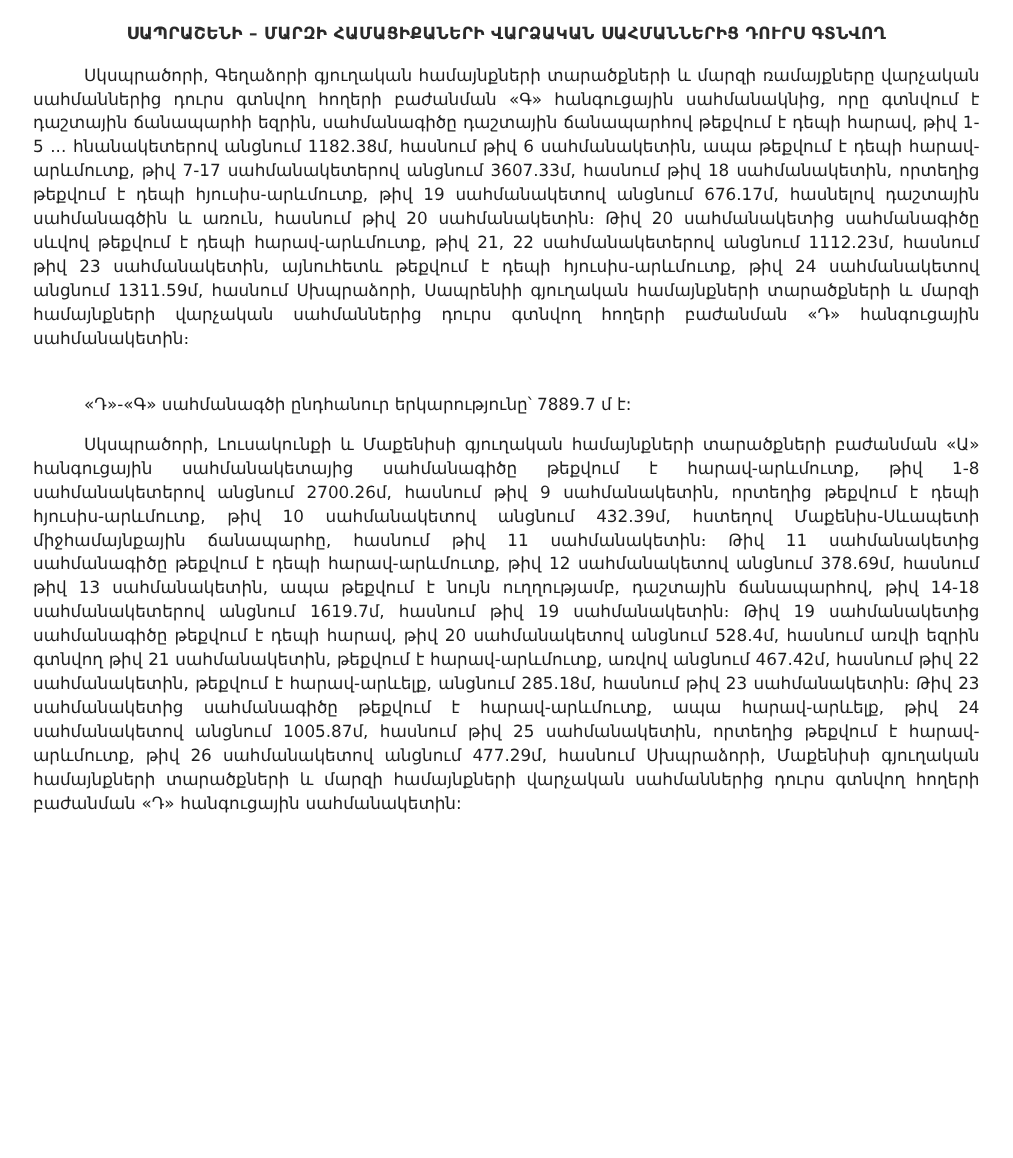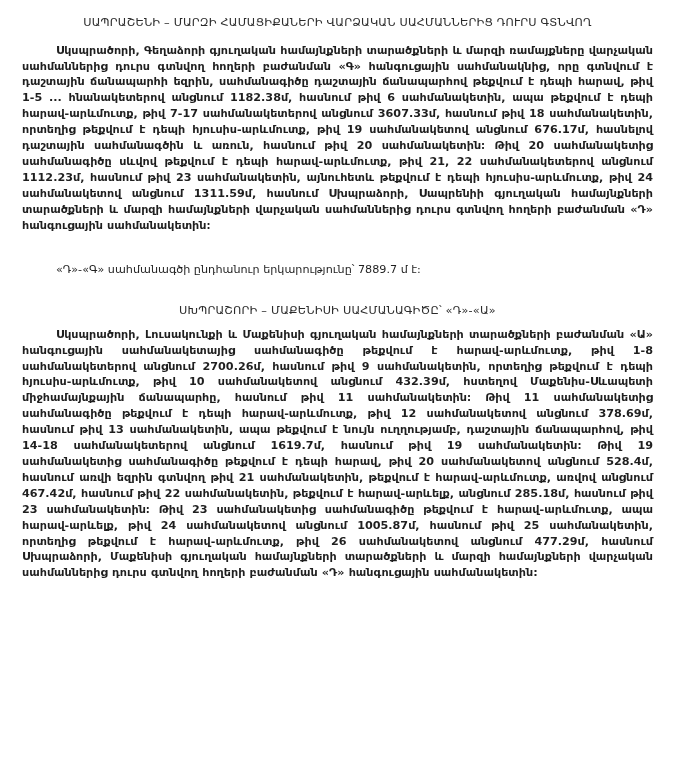--- a/index.html
+++ b/index.html
@@ -22,38 +22,38 @@
   }
   .heading {
     text-align: center;
     font-size: 11.3px;
     letter-spacing: 0.2px;
     line-height: 1.65;
     color: #2b2b2b;
   }
   .heading-line {
     display: block;
+    font-weight: bold;
   }
   .section-title {
     text-align: center;
     font-size: 11.3px;
     letter-spacing: 0.2px;
     margin-top: 26px;
     margin-bottom: 4px;
     color: #2b2b2b;
   }
   .para {
     text-align: justify;
     font-size: 11.2px;
     line-height: 1.42;
     margin-top: 10px;
     text-indent: 34px;
     color: #1f1f1f;
     word-spacing: 0.3px;
-    font-weight: bold;
   }
   .sum-line {
     text-align: left;
     font-size: 11.2px;
     line-height: 1.45;
     margin-top: 28px;
     text-indent: 34px;
     color: #1f1f1f;
   }
 </style>
@@ -63,18 +63,17 @@
 <div class="page">
 
   <div class="heading">
     <span class="heading-line">ՍԱՊՐԱՇԵՆԻ – ՄԱՐԶԻ ՀԱՄԱՑԻՔԱՆԵՐԻ ՎԱՐՁԱԿԱՆ ՍԱՀՄԱՆՆԵՐԻՑ ԴՈՒՐՍ ԳՏՆՎՈՂ</span>
   </div>
 
   <p class="para">Սկսպրածորի, Գեղաձորի գյուղական համայնքների տարածքների և մարզի ռամայքները վարչական սահմաններից դուրս գտնվող հողերի բաժանման «Գ» հանգուցային սահմանակնից, որը գտնվում է դաշտային ճանապարհի եզրին, սահմանագիծը դաշտային ճանապարհով թեքվում է դեպի հարավ, թիվ 1-5 ... հնանակետերով անցնում 1182.38մ, հասնում թիվ 6 սահմանակետին, ապա թեքվում է դեպի հարավ-արևմուտք, թիվ 7-17 սահմանակետերով անցնում 3607.33մ, հասնում թիվ 18 սահմանակետին, որտեղից թեքվում է դեպի հյուսիս-արևմուտք, թիվ 19 սահմանակետով անցնում 676.17մ, հասնելով դաշտային սահմանագծին և առուն, հասնում թիվ 20 սահմանակետին։ Թիվ 20 սահմանակետից սահմանագիծը սևվով թեքվում է դեպի հարավ-արևմուտք, թիվ 21, 22 սահմանակետերով անցնում 1112.23մ, հասնում թիվ 23 սահմանակետին, այնուհետև թեքվում է դեպի հյուսիս-արևմուտք, թիվ 24 սահմանակետով անցնում 1311.59մ, հասնում Սխպրաձորի, Սապրենիի գյուղական համայնքների տարածքների և մարզի համայնքների վարչական սահմաններից դուրս գտնվող հողերի բաժանման «Դ» հանգուցային սահմանակետին։</p>
 
   <p class="sum-line">«Դ»-«Գ» սահմանագծի ընդհանուր երկարությունը՝ 7889.7 մ է:</p>
 
-  <div class="section-title">ՍԽՊՐԱՇՈՐԻ – ՄԱՔԵՆԻՍԻ ՍԱՀՄԱՆԱԳԻԾԸ՝ «Դ»-«Ա»</div>
 
   <p class="para">Սկսպրածորի, Լուսակունքի և Մաքենիսի գյուղական համայնքների տարածքների բաժանման «Ա» հանգուցային սահմանակետայից սահմանագիծը թեքվում է հարավ-արևմուտք, թիվ 1-8 սահմանակետերով անցնում 2700.26մ, հասնում թիվ 9 սահմանակետին, որտեղից թեքվում է դեպի հյուսիս-արևմուտք, թիվ 10 սահմանակետով անցնում 432.39մ, հստեղով Մաքենիս-Սևապետի միջհամայնքային ճանապարհը, հասնում թիվ 11 սահմանակետին։ Թիվ 11 սահմանակետից սահմանագիծը թեքվում է դեպի հարավ-արևմուտք, թիվ 12 սահմանակետով անցնում 378.69մ, հասնում թիվ 13 սահմանակետին, ապա թեքվում է նույն ուղղությամբ, դաշտային ճանապարհով, թիվ 14-18 սահմանակետերով անցնում 1619.7մ, հասնում թիվ 19 սահմանակետին։ Թիվ 19 սահմանակետից սահմանագիծը թեքվում է դեպի հարավ, թիվ 20 սահմանակետով անցնում 528.4մ, հասնում առվի եզրին գտնվող թիվ 21 սահմանակետին, թեքվում է հարավ-արևմուտք, առվով անցնում 467.42մ, հասնում թիվ 22 սահմանակետին, թեքվում է հարավ-արևելք, անցնում 285.18մ, հասնում թիվ 23 սահմանակետին։ Թիվ 23 սահմանակետից սահմանագիծը թեքվում է հարավ-արևմուտք, ապա հարավ-արևելք, թիվ 24 սահմանակետով անցնում 1005.87մ, հասնում թիվ 25 սահմանակետին, որտեղից թեքվում է հարավ-արևմուտք, թիվ 26 սահմանակետով անցնում 477.29մ, հասնում Սխպրաձորի, Մաքենիսի գյուղական համայնքների տարածքների և մարզի համայնքների վարչական սահմաններից դուրս գտնվող հողերի բաժանման «Դ» հանգուցային սահմանակետին:</p>
 
 
 </div>
 
 </body></html>

